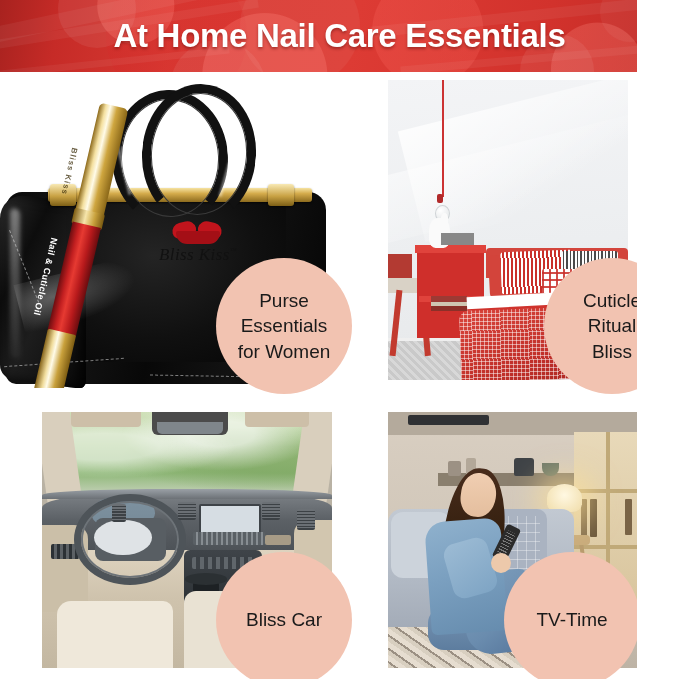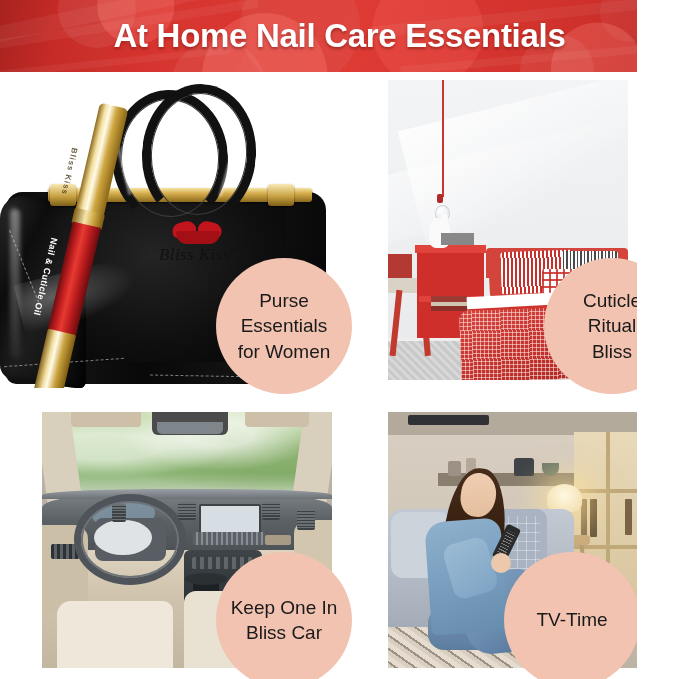--- a/index.html
+++ b/index.html
@@ -491,21 +491,20 @@
           <div class="car-screen"></div>
           <div class="car-ctrl"></div>
           <div class="car-console"></div>
           <div class="car-shift"></div>
           <div class="car-cup"></div>
           <div class="car-seatL"></div>
           <div class="car-seatR"></div>
         </div>
       </div>
       <div class="badge">
-        <span>Keep One In</span>
         <span>Bliss Car</span>
       </div>
     </div>
 
     <div class="panel" id="p4">
       <div class="photo">
         <div class="living">
           <div class="lv-topband"></div>
           <div class="lv-tvbar"></div>
           <div class="lv-counter"></div>

